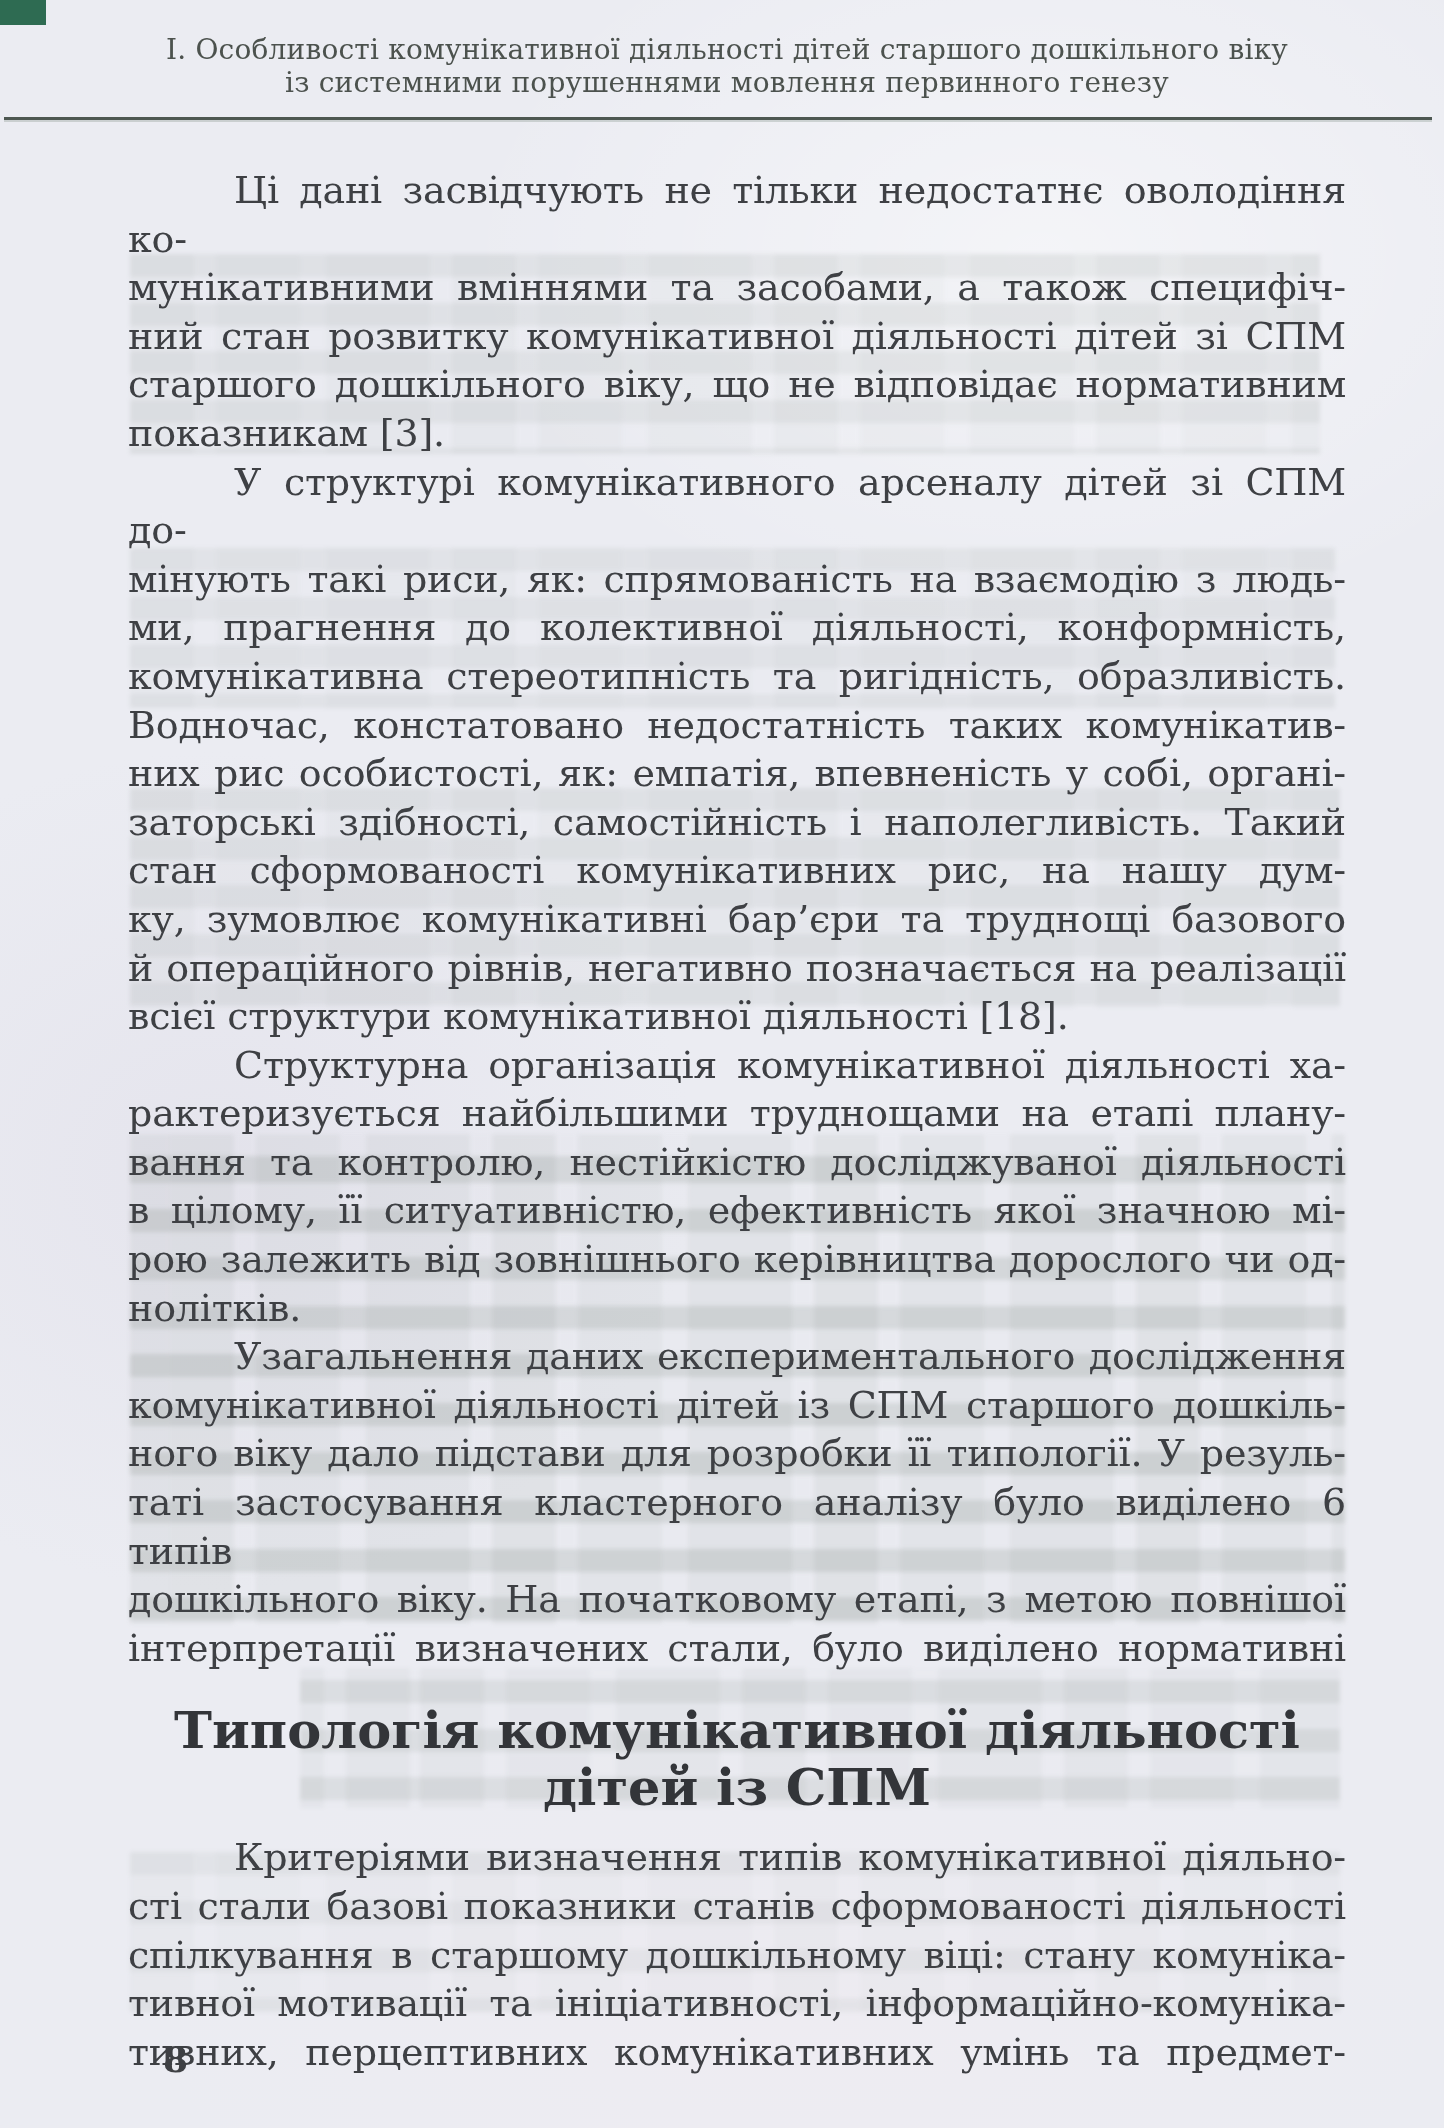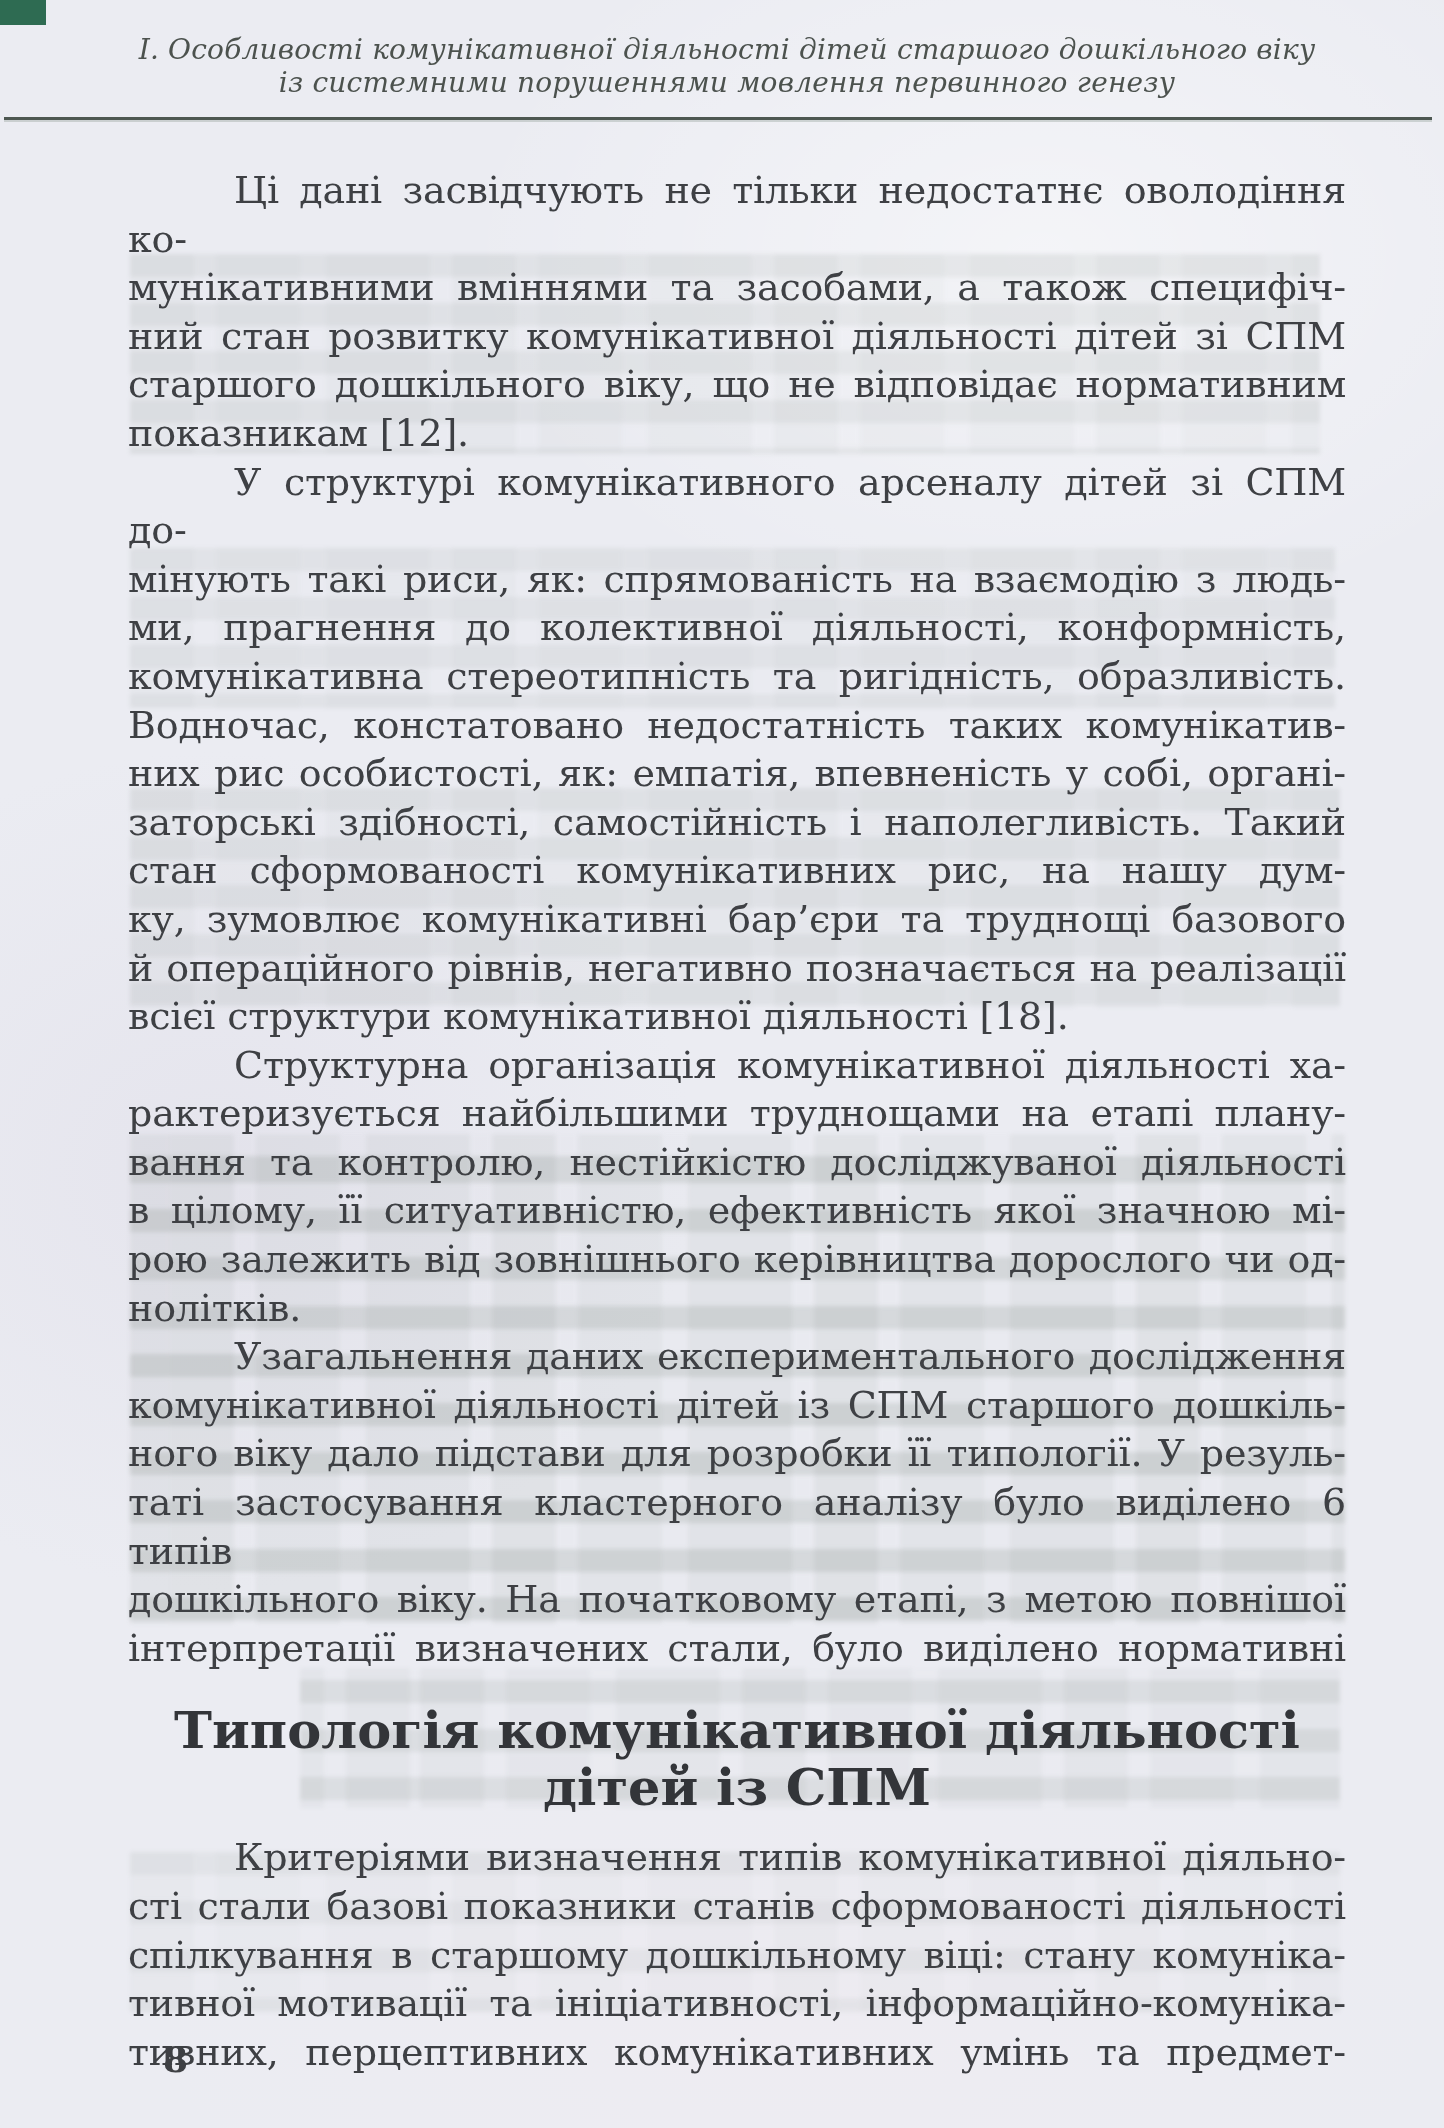--- a/index.html
+++ b/index.html
@@ -25,21 +25,20 @@
     top: 0; left: 0;
     width: 46px; height: 25px;
     background: #2e6b52;
   }
 
   
   .running-head {
     position: absolute;
     top: 33px; left: 80px; right: 70px;
     text-align: center;
-    font-style: italic;
     font-size: 28px;
     line-height: 33px;
     color: #4c524e;
     letter-spacing: 0.2px;
   }
 
   
   .rule {
     position: absolute;
     top: 117px; left: 4px; right: 12px;
@@ -123,21 +122,21 @@
   <div class="ghost g4"></div>
   <div class="ghost g5"></div>
   <div class="ghost g6"></div>
 
   <main class="body-col" id="body-content">
       <div class="para">
         <div class="line first just">Ці дані засвідчують не тільки недостатнє оволодіння ко-</div>
         <div class="line just">мунікативними вміннями та засобами, а також специфіч-</div>
         <div class="line just">ний стан розвитку комунікативної діяльності дітей зі СПМ</div>
         <div class="line just">старшого дошкільного віку, що не відповідає нормативним</div>
-        <div class="line">показникам [12].</div>
+        <div class="line">показникам [3].</div>
       </div>
       <div class="para">
         <div class="line first just">У структурі комунікативного арсеналу дітей зі СПМ до-</div>
         <div class="line just">мінують такі риси, як: спрямованість на взаємодію з людь-</div>
         <div class="line just">ми, прагнення до колективної діяльності, конформність,</div>
         <div class="line just">комунікативна стереотипність та ригідність, образливість.</div>
         <div class="line just">Водночас, констатовано недостатність таких комунікатив-</div>
         <div class="line just">них рис особистості, як: емпатія, впевненість у собі, органі-</div>
         <div class="line just">заторські здібності, самостійність і наполегливість. Такий</div>
         <div class="line just">стан сформованості комунікативних рис, на нашу дум-</div>

